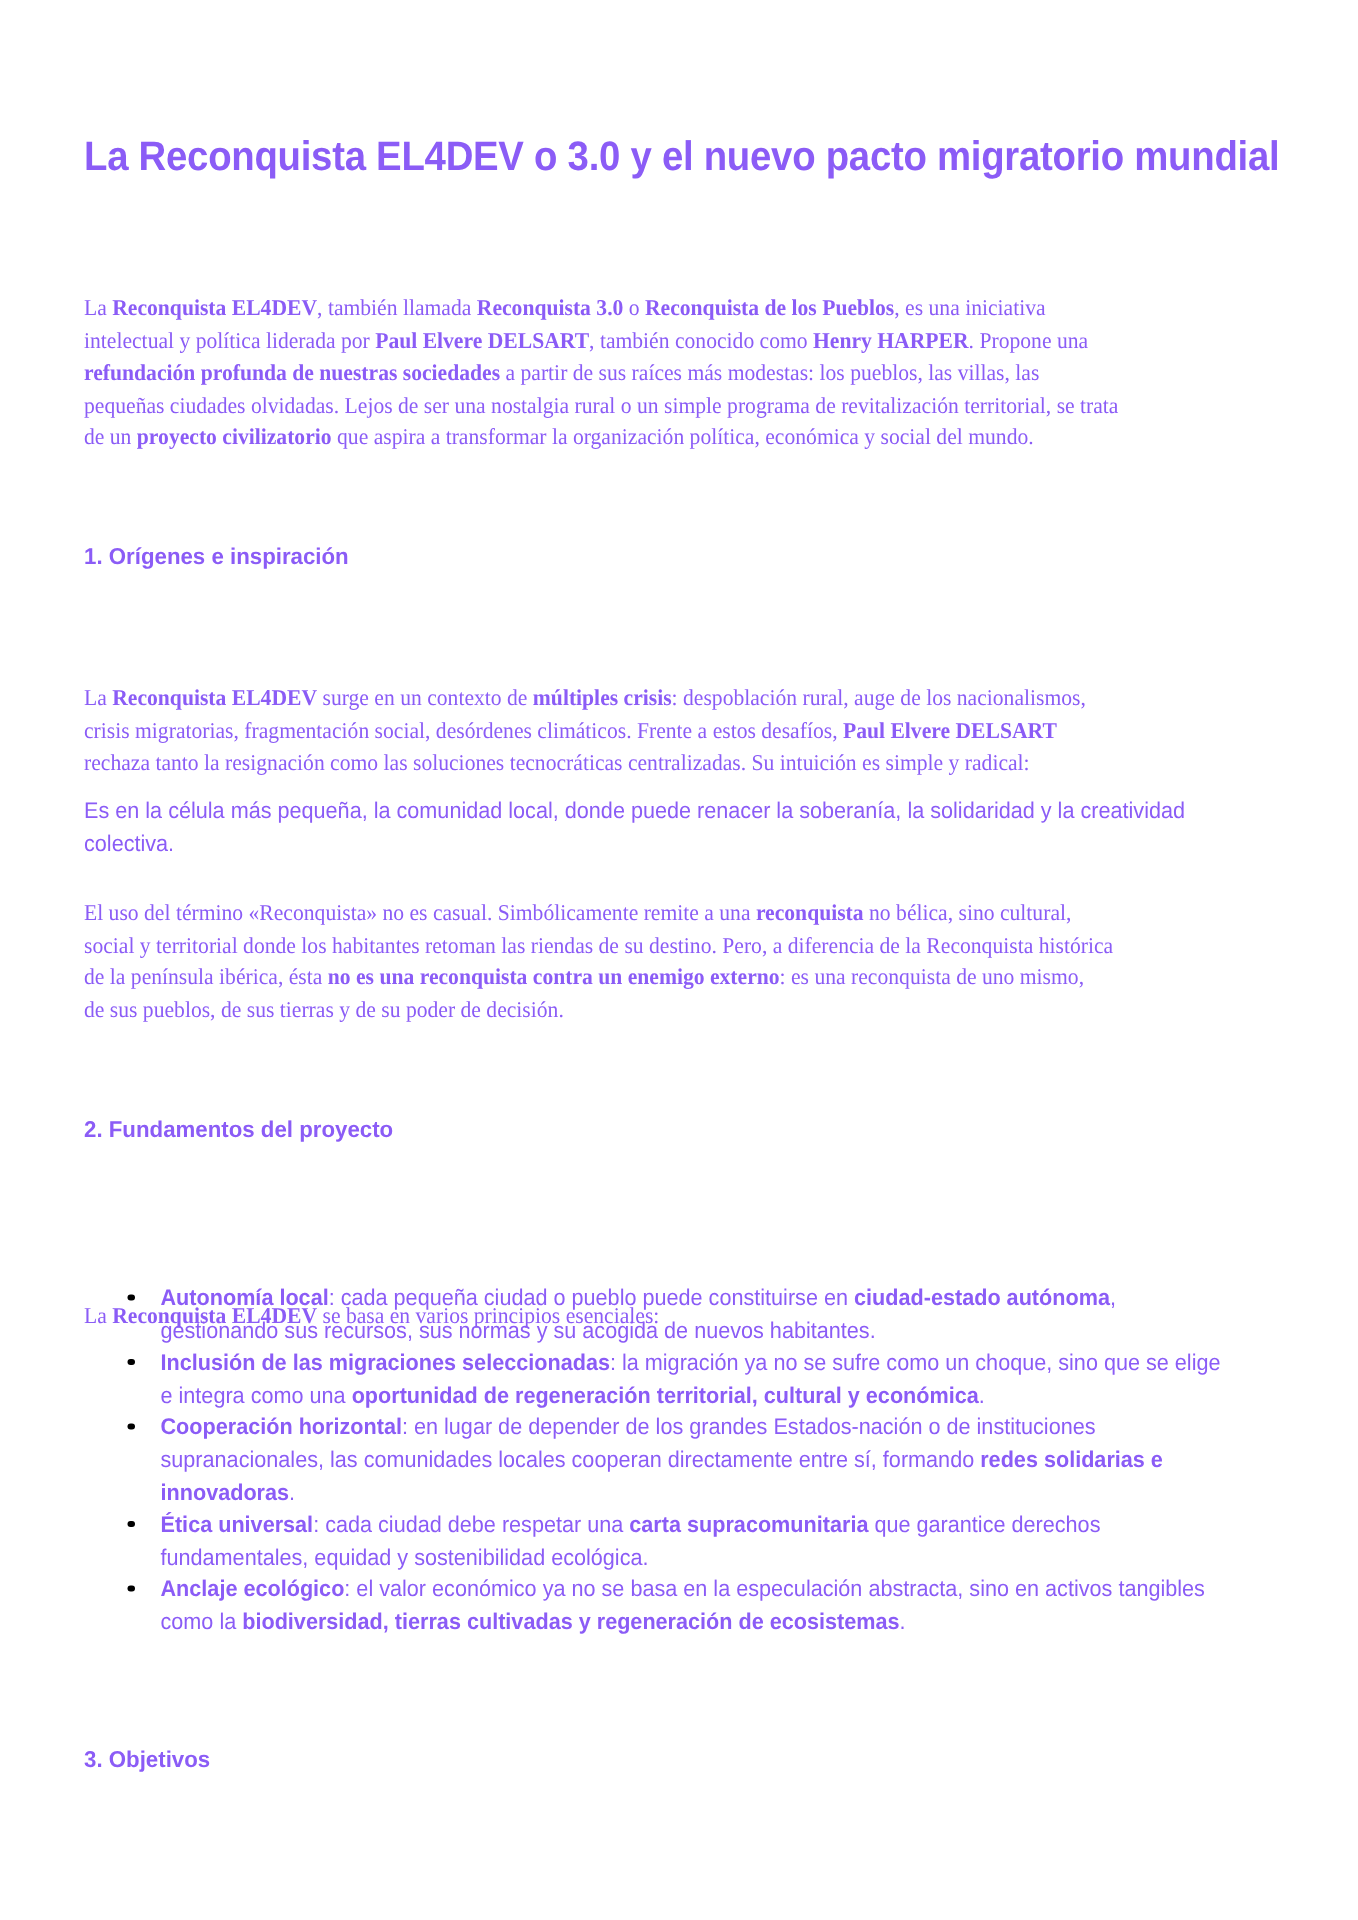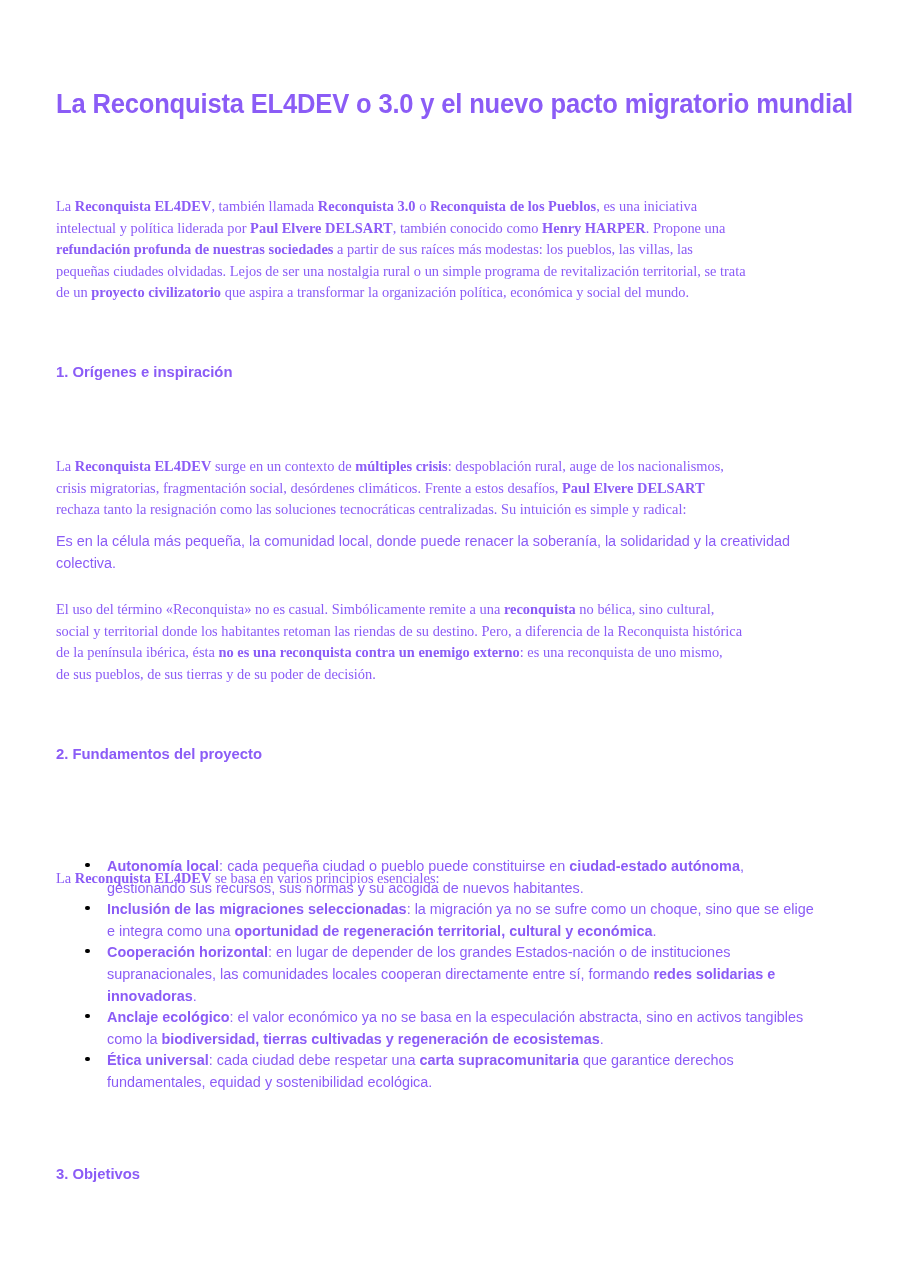--- a/index.html
+++ b/index.html
@@ -168,26 +168,26 @@
           <span class="ln">e integra como una <b>oportunidad de regeneración territorial, cultural y económica</b>.</span>
         </div>
         <div class="bullet-item">
           <span class="dot"></span>
           <span class="ln"><b>Cooperación horizontal</b>: en lugar de depender de los grandes Estados-nación o de instituciones</span>
           <span class="ln">supranacionales, las comunidades locales cooperan directamente entre sí, formando <b>redes solidarias e</b></span>
           <span class="ln"><b>innovadoras</b>.</span>
         </div>
         <div class="bullet-item">
           <span class="dot"></span>
-          <span class="ln"><b>Anclaje ecológico</b>: el valor económico ya no se basa en la especulación abstracta, sino en activos tangibles</span>
-          <span class="ln">como la <b>biodiversidad, tierras cultivadas y regeneración de ecosistemas</b>.</span>
+          <span class="ln"><b>Ética universal</b>: cada ciudad debe respetar una <b>carta supracomunitaria</b> que garantice derechos</span>
+          <span class="ln">fundamentales, equidad y sostenibilidad ecológica.</span>
         </div>
         <div class="bullet-item">
           <span class="dot"></span>
-          <span class="ln"><b>Ética universal</b>: cada ciudad debe respetar una <b>carta supracomunitaria</b> que garantice derechos</span>
-          <span class="ln">fundamentales, equidad y sostenibilidad ecológica.</span>
+          <span class="ln"><b>Anclaje ecológico</b>: el valor económico ya no se basa en la especulación abstracta, sino en activos tangibles</span>
+          <span class="ln">como la <b>biodiversidad, tierras cultivadas y regeneración de ecosistemas</b>.</span>
         </div>
       </div>
 
     <div class="section-heading" style="top:1164px;">3. Objetivos</div>
 
   </div>
 </div>
 
 </body></html>

